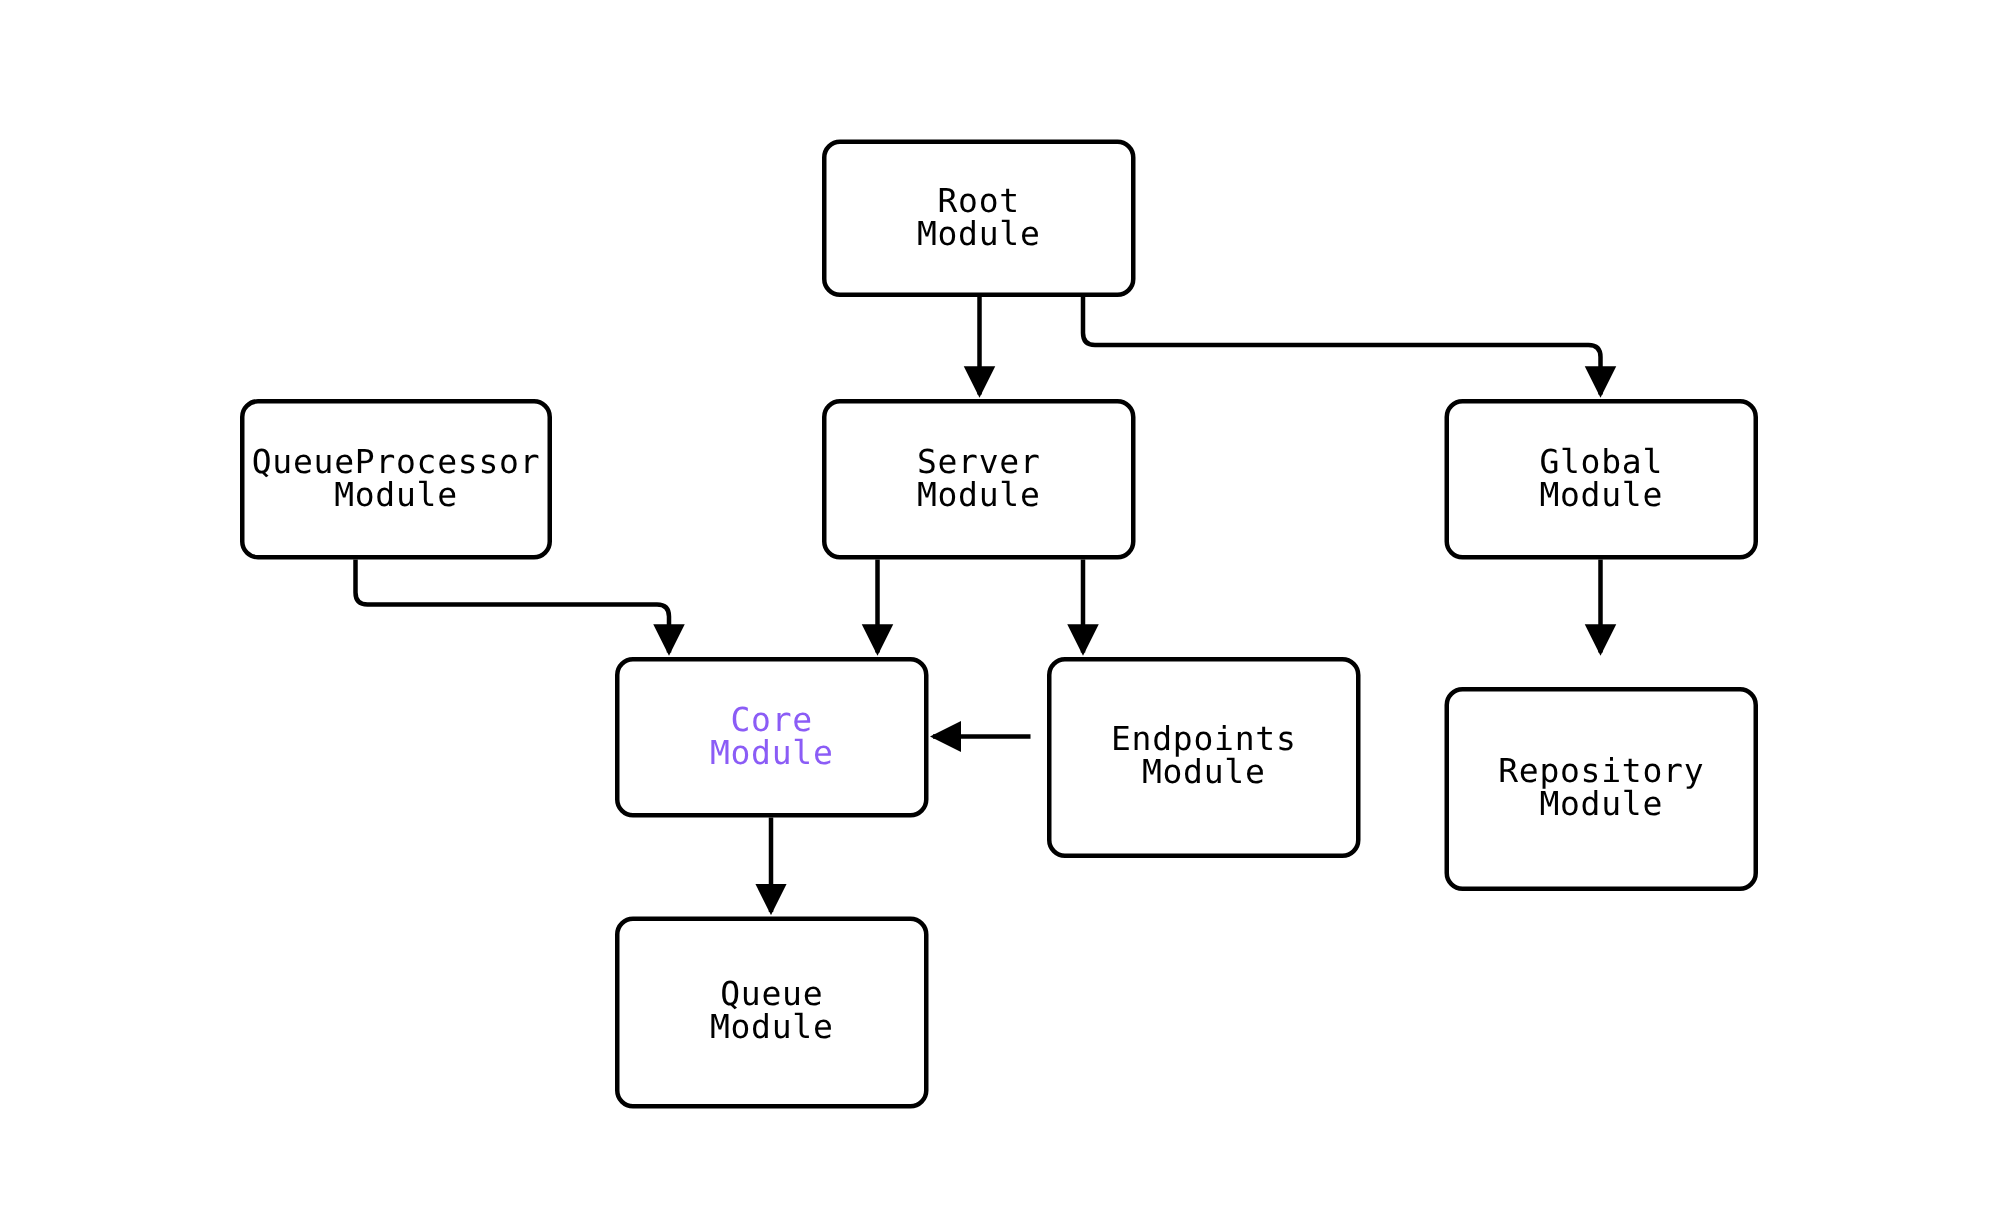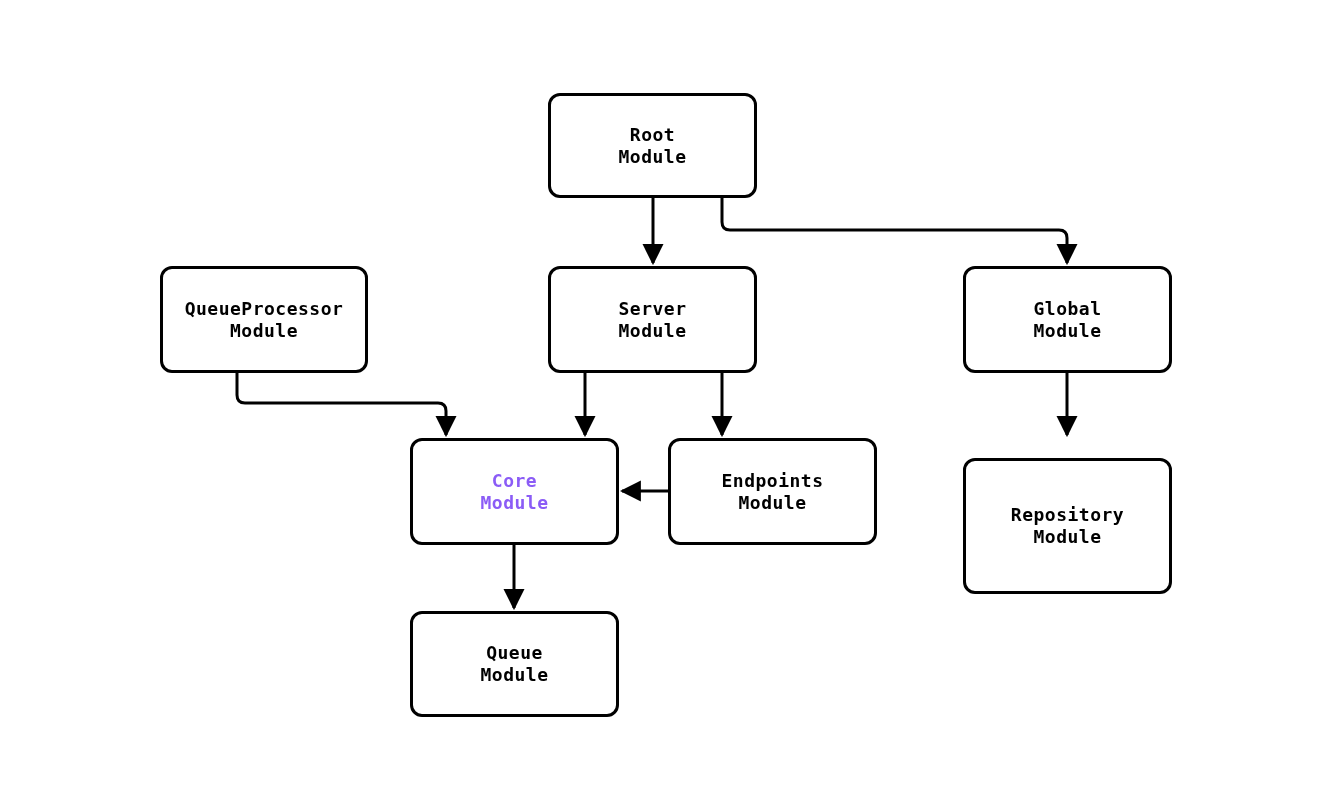--- a/index.html
+++ b/index.html
@@ -32,22 +32,22 @@
     box-sizing: border-box;
     background: #ffffff;
     border: 3px solid #000000;
     border-radius: 12px;
     display: flex;
     align-items: center;
     justify-content: center;
     text-align: center;
   }
   .node-label {
-    font-weight: bold;
-    font-size: 18px;
+    font-weight: normal;
+    font-size: 22px;
     line-height: 22px;
     color: #000000;
     white-space: pre-line;
     letter-spacing: 0.5px;
   }
 </style>
 </head>
 <body>
 
 <div class="canvas">
@@ -82,26 +82,26 @@
 Module</span>
       </div>
       <div class="node" style="left: 963px; top: 266px; width: 209px; height: 107px; background: rgb(255, 255, 255); border-color: rgb(0, 0, 0);">
         <span class="node-label" style="color: rgb(0, 0, 0); text-align: center;">Global
 Module</span>
       </div>
       <div class="node" style="left: 410px; top: 438px; width: 209px; height: 107px; background: rgb(255, 255, 255); border-color: rgb(0, 0, 0);">
         <span class="node-label" style="color: #8b5cf6;">Core
 Module</span>
       </div>
-      <div class="node" style="left: 668px; top: 438px; width: 209px; height: 107px; background: rgb(255, 255, 255); border-color: rgb(0, 0, 0);">
+      <div class="node" style="left: 698px; top: 438px; width: 209px; height: 134px; background: rgb(255, 255, 255); border-color: rgb(0, 0, 0);">
         <span class="node-label" style="color: rgb(0, 0, 0);">Endpoints
 Module</span>
       </div>
       <div class="node" style="left: 963px; top: 458px; width: 209px; height: 136px; background: rgb(255, 255, 255); border-color: rgb(0, 0, 0);">
         <span class="node-label" style="color: rgb(0, 0, 0);">Repository
 Module</span>
       </div>
-      <div class="node" style="left: 410px; top: 611px; width: 209px; height: 106px; background: rgb(255, 255, 255); border-color: rgb(0, 0, 0);">
+      <div class="node" style="left: 410px; top: 611px; width: 209px; height: 128px; background: rgb(255, 255, 255); border-color: rgb(0, 0, 0);">
         <span class="node-label" style="color: rgb(0, 0, 0);">Queue
 Module</span>
       </div>
     </div>
 </div>
 
 </body></html>

